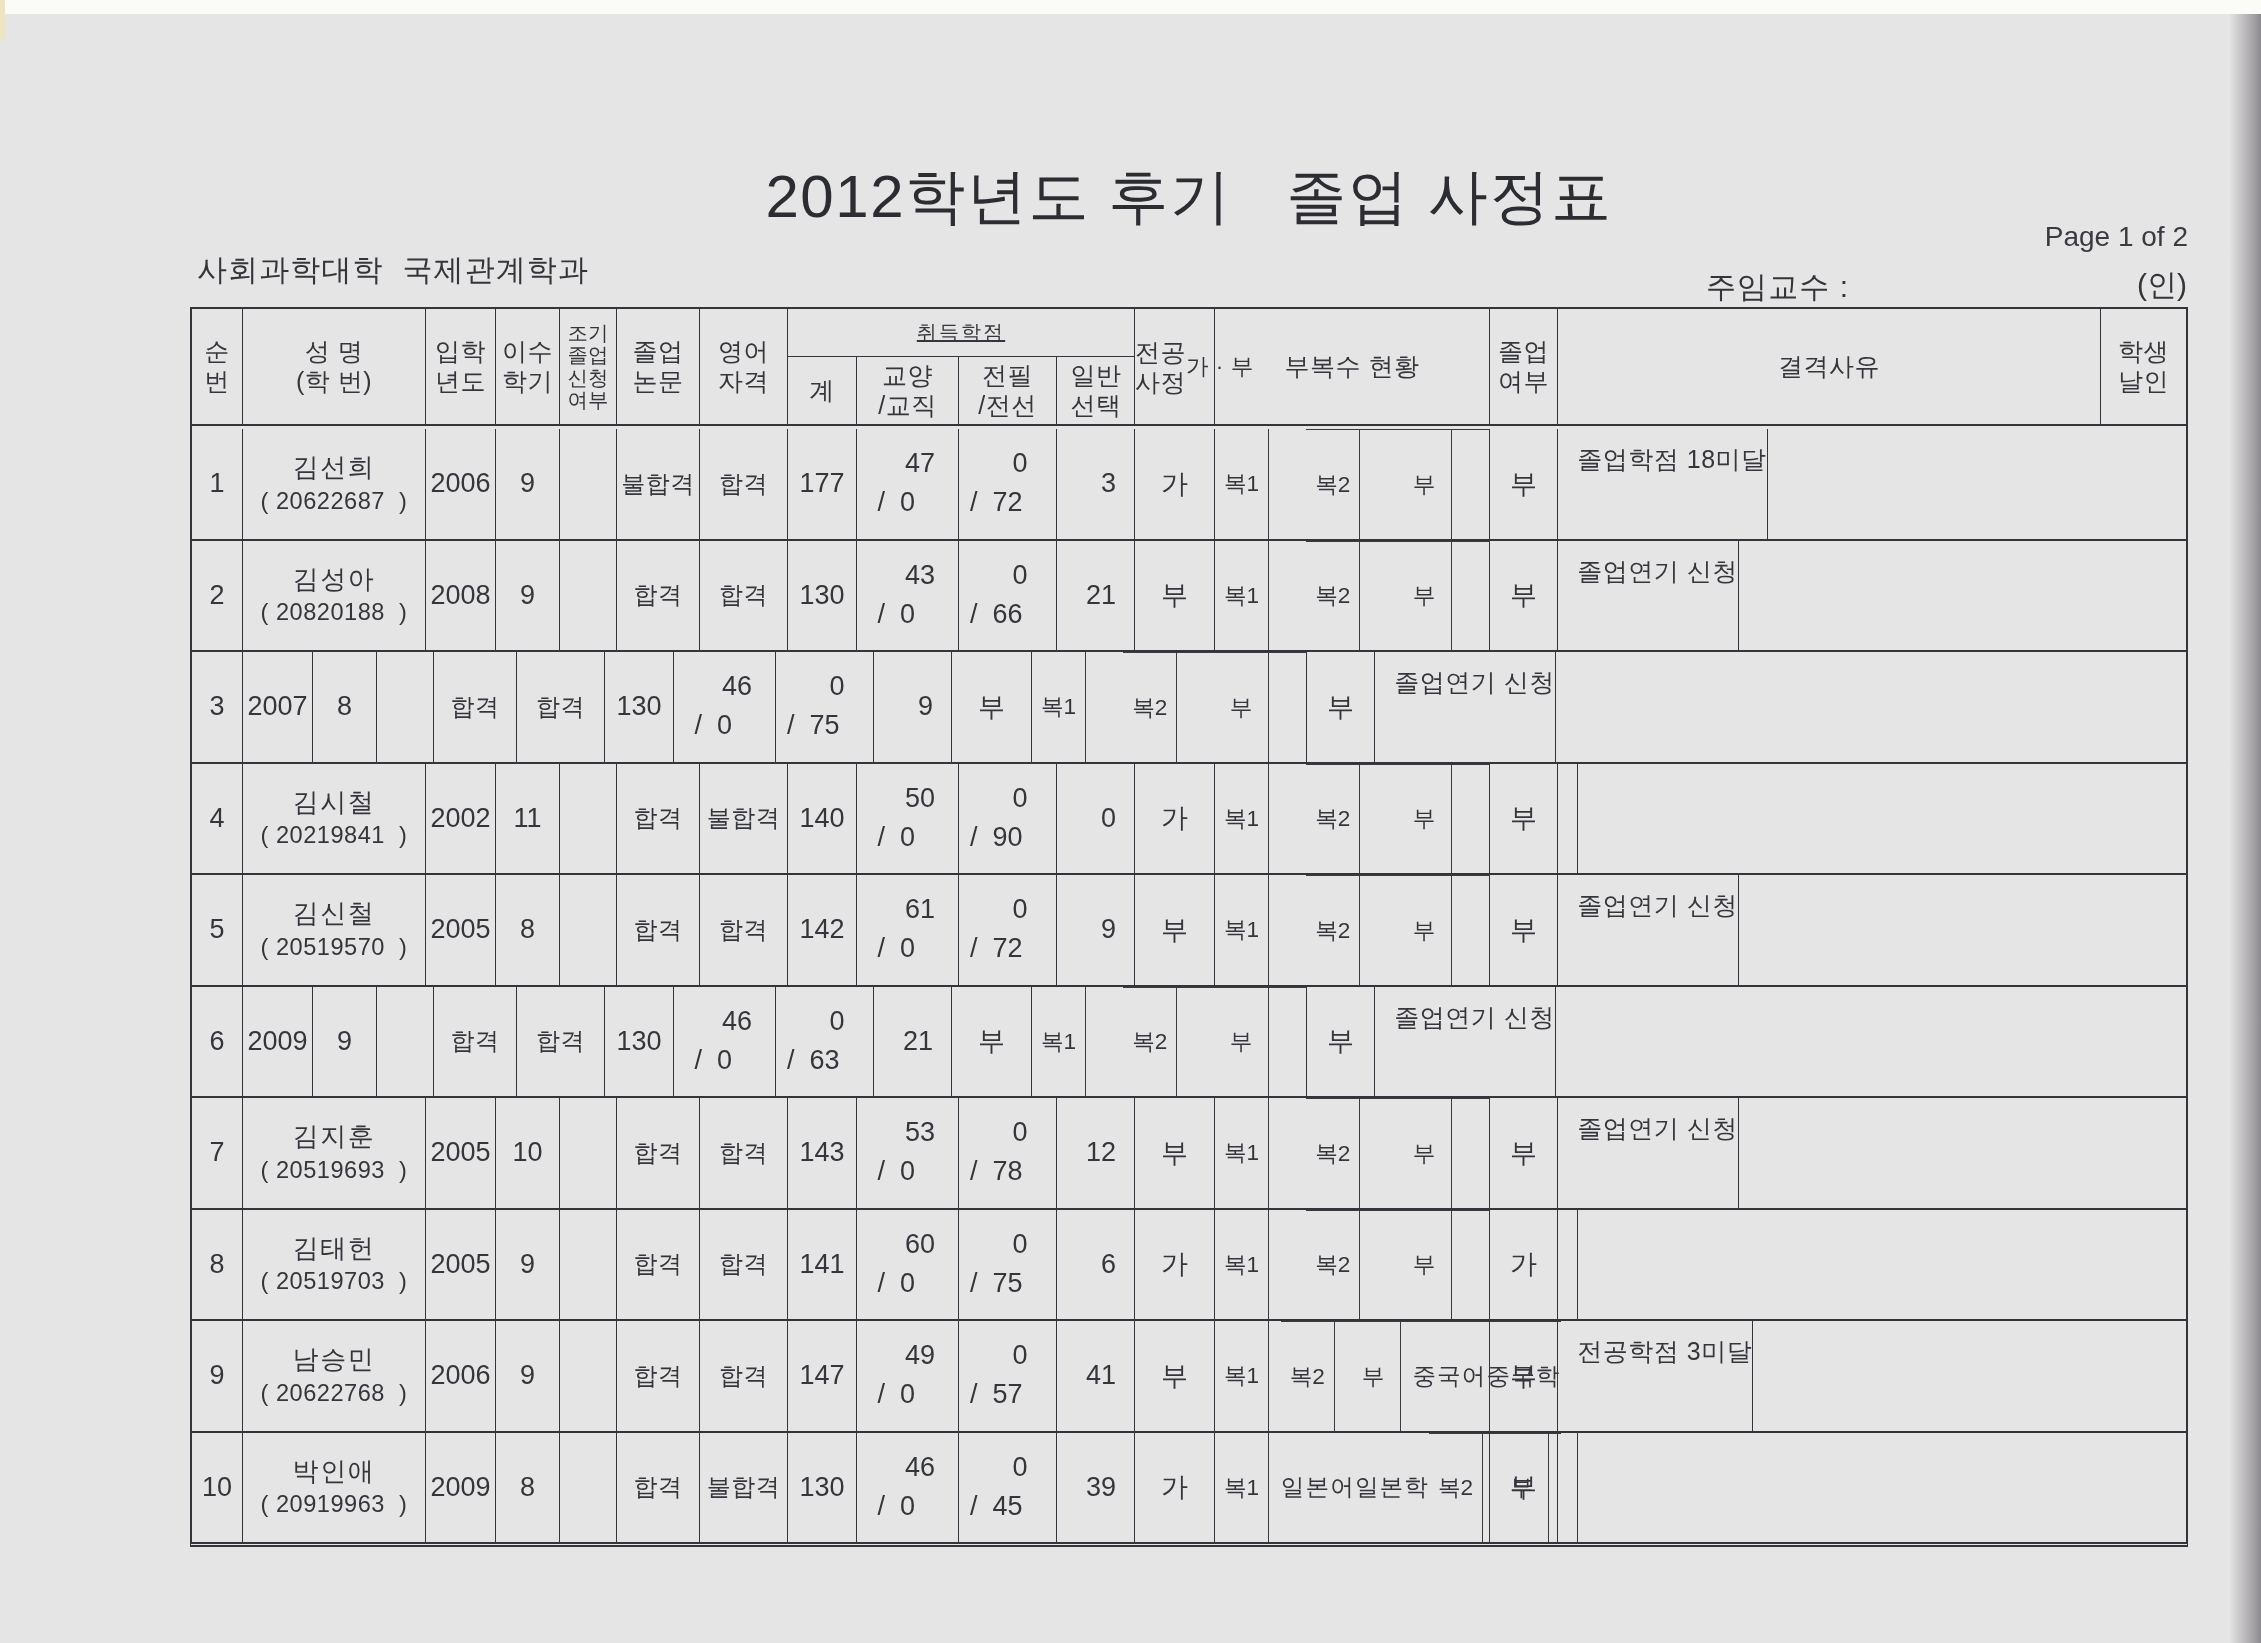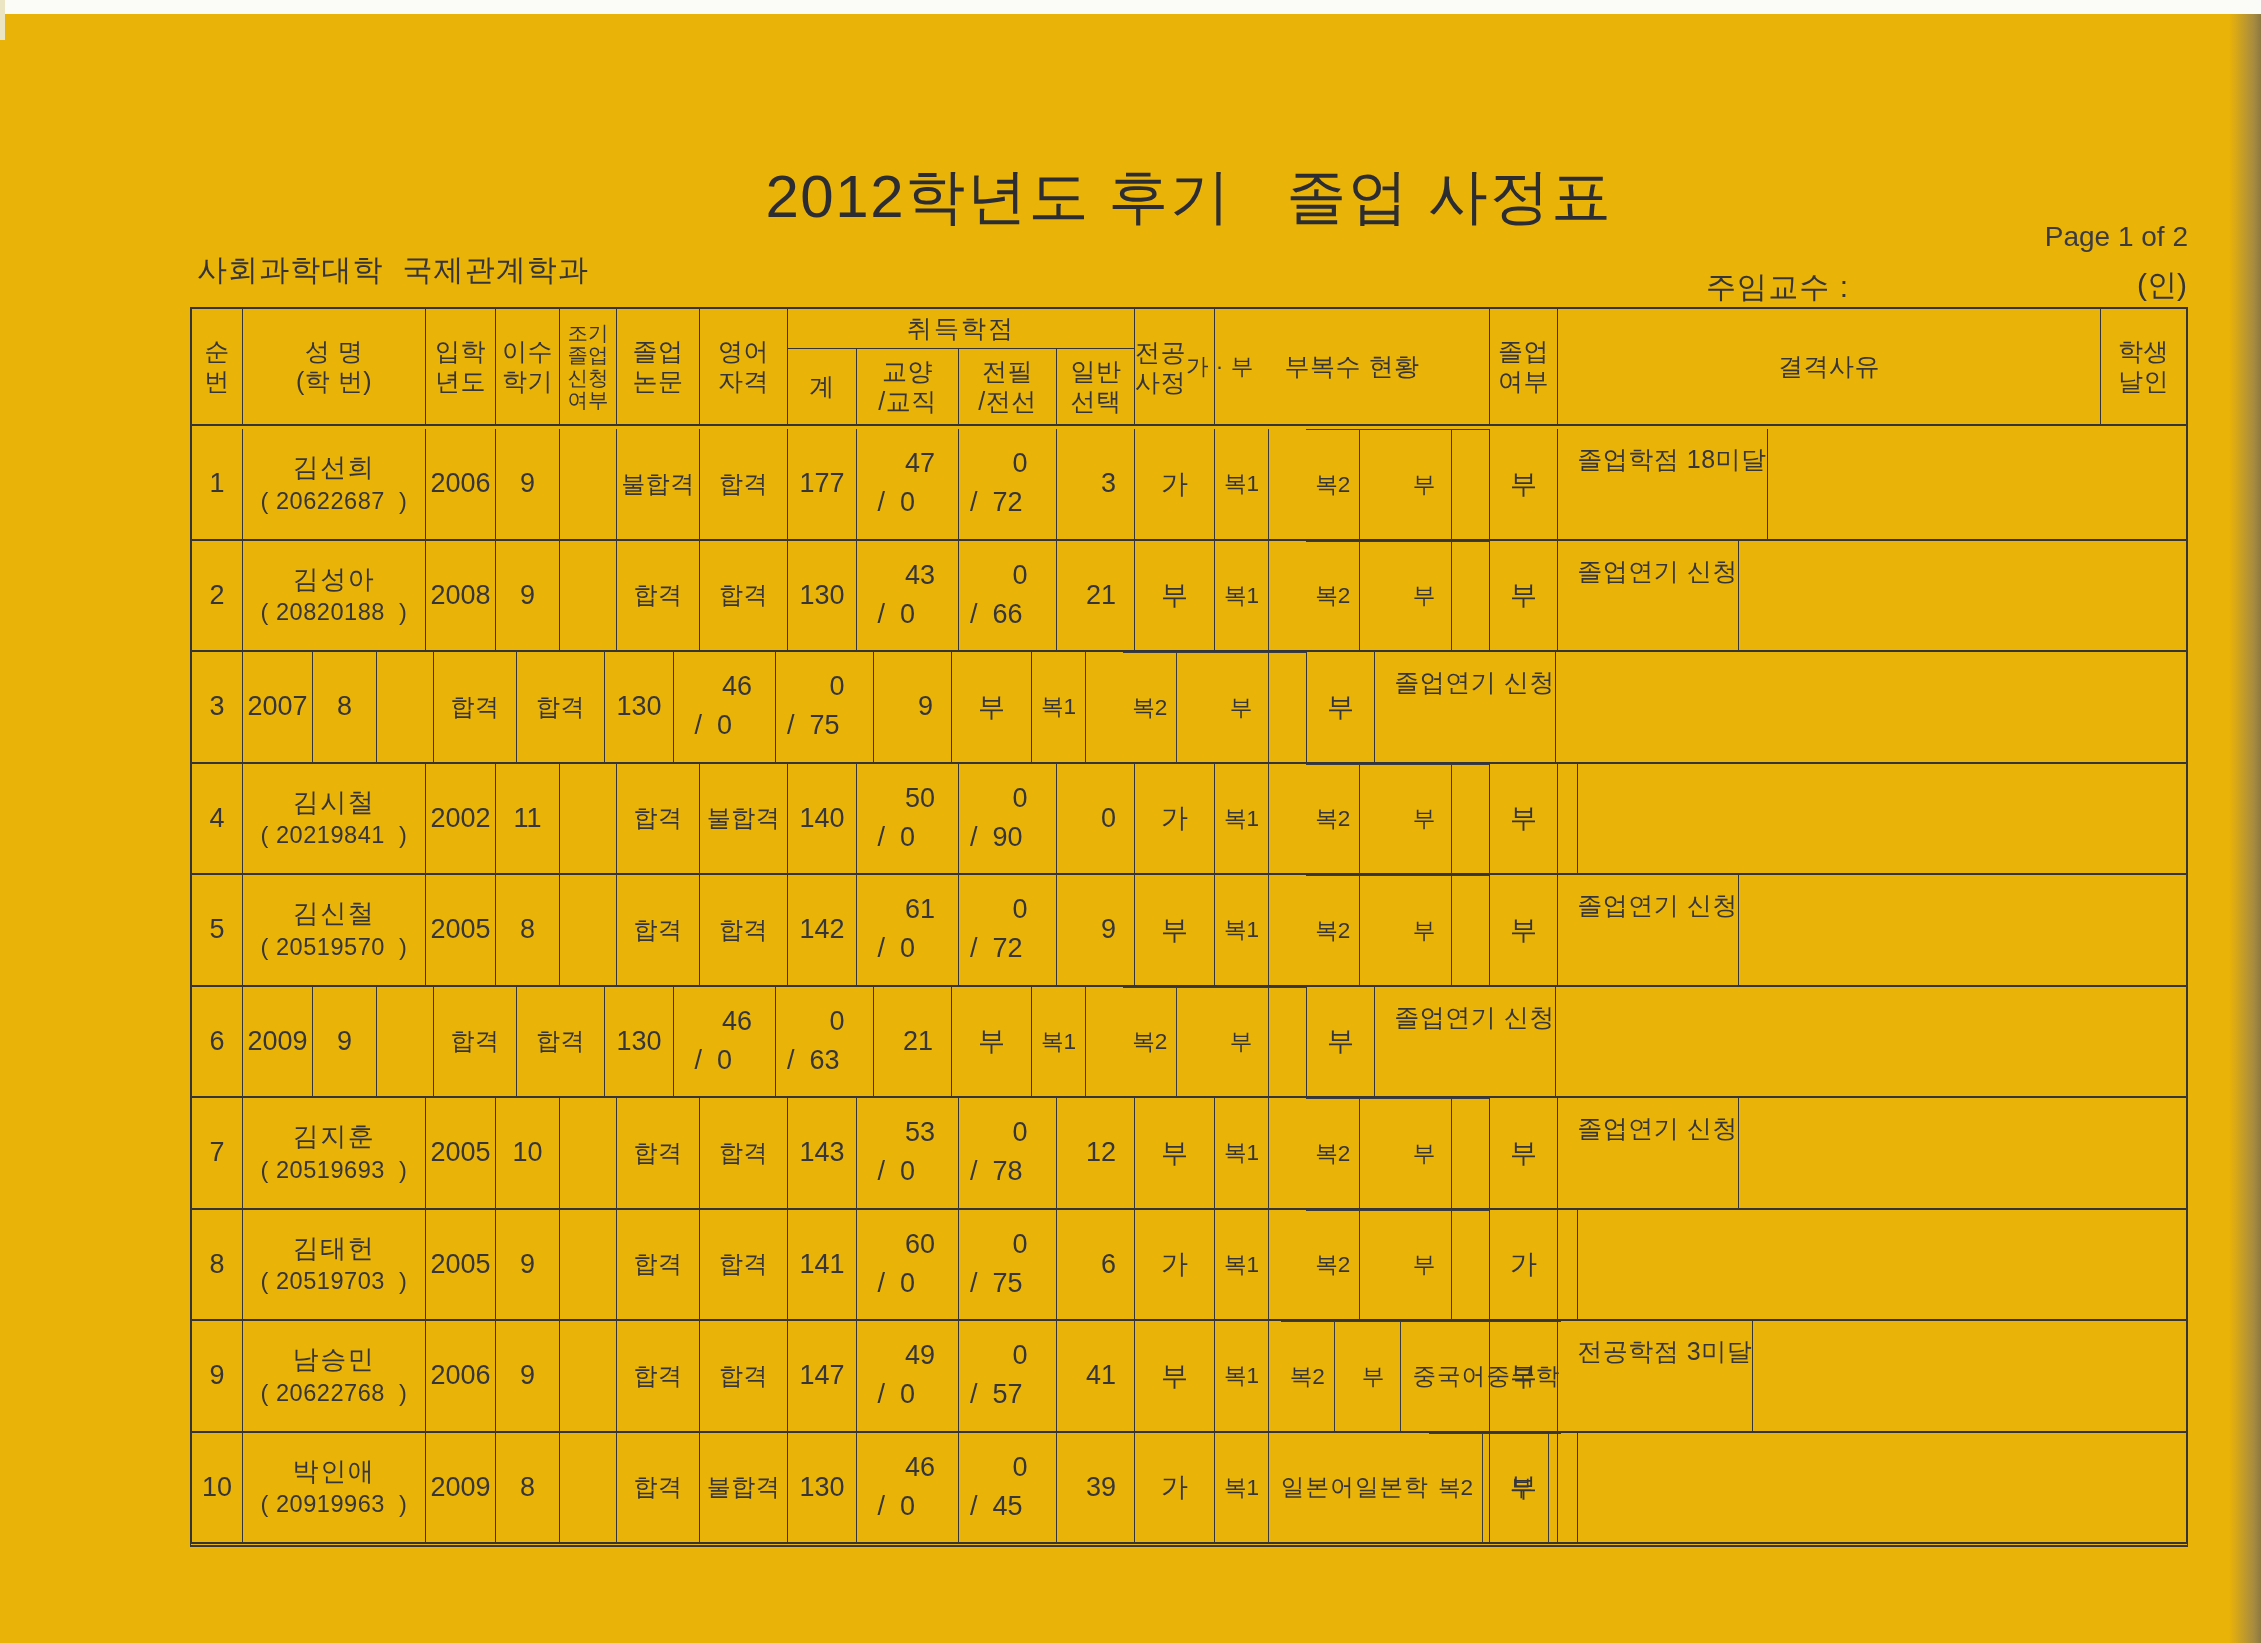--- a/index.html
+++ b/index.html
@@ -1,18 +1,18 @@
 <!DOCTYPE html>
 <html style="font-size:8.6px"><head>
 <meta charset="utf-8">
 <style>
   html,body{margin:0;padding:0;background:#b9bcc9;}
   body{width:2261px;height:1643px;position:relative;overflow:hidden;
        font-family:"Liberation Sans","DejaVu Sans",sans-serif;}
-  .paper{position:absolute;inset:0;background:#eab308;}
+  .paper{position:absolute;inset:0;background:#e5e5e5;}
   .top-strip{position:absolute;left:0;top:0;width:2261px;height:14px;background:#fbfbf7;}
   .corner-sliver{position:absolute;left:0;top:0;width:5.4px;height:40px;background:#ece5c3;}
   .right-shadow{position:absolute;top:14px;right:0;width:32px;height:1629px;
       background:linear-gradient(to right, rgba(233,235,246,0), rgba(110,106,112,.55) 78%, rgba(90,88,95,.65));}
   .title{position:absolute;left:190px;top:157px;width:1998px;text-align:center;
       font-size:60px;letter-spacing:1.6px;color:#2c2d32;white-space:pre;}
   .page-no{position:absolute;left:190px;top:221px;width:1998px;text-align:right;
       font-size:28px;color:#3a3b41;white-space:pre;}
   .dept{position:absolute;left:197px;top:250px;font-size:30px;letter-spacing:1.1px;color:#34353b;white-space:pre;}
   .prof{position:absolute;left:1706px;top:267px;font-size:30px;letter-spacing:1.1px;color:#34353b;white-space:pre;}
@@ -24,22 +24,22 @@
       color:#35363c;}
   .gtable *{box-sizing:border-box;}
   .thead{position:absolute;left:0;top:0;right:0;height:117px;border-bottom:2.7px solid #34353b;
       display:flex;}
   .tbody{position:absolute;left:0;top:120px;bottom:0;right:0;display:flex;flex-direction:column;}
 
   .hc{border-right:1.1px solid #34353b;display:flex;align-items:center;justify-content:center;
       text-align:center;font-size:25px;line-height:1.18;letter-spacing:0.5px;white-space:pre;flex:none;}
   .hc:last-child{border-right:none;}
   .hgroup{flex:none;border-right:1.1px solid #34353b;display:flex;flex-direction:column;}
-  .hgroup-title{height:40px;border-bottom:1.6px solid #34353b;display:flex;align-items:center;
-      justify-content:center;font-size:25px;letter-spacing:2.1px;white-space:pre;}
+  .hgroup-title{height:48px;border-bottom:1.6px solid #34353b;display:flex;align-items:center;
+      justify-content:center;font-size:20px;letter-spacing:2.1px;white-space:pre;text-decoration:underline;}
   .hgroup-subs{flex:1;display:flex;}
   .hgroup-subs .hc:last-child{border-right:none;}
   .hc.small{font-size:20.4px;line-height:1.1;letter-spacing:0;}
   .hc.assess{flex-direction:row;justify-content:space-between;padding:7.5px 0 5.4px 0;}
   .hc.assess .scale{font-size:22.6px;}
 
   .c-no{width:51px;} .c-name{width:183px;} .c-year{width:70px;} .c-sem{width:64px;}
   .c-early{width:57px;} .c-thesis{width:83px;} .c-eng{width:88px;}
   .c-total{width:69px;} .c-ge{width:102px;} .c-maj{width:98px;} .c-gen{width:78px;}
   .c-assess{width:80px;} .c-minor{width:275px;} .c-grad{width:68px;}

